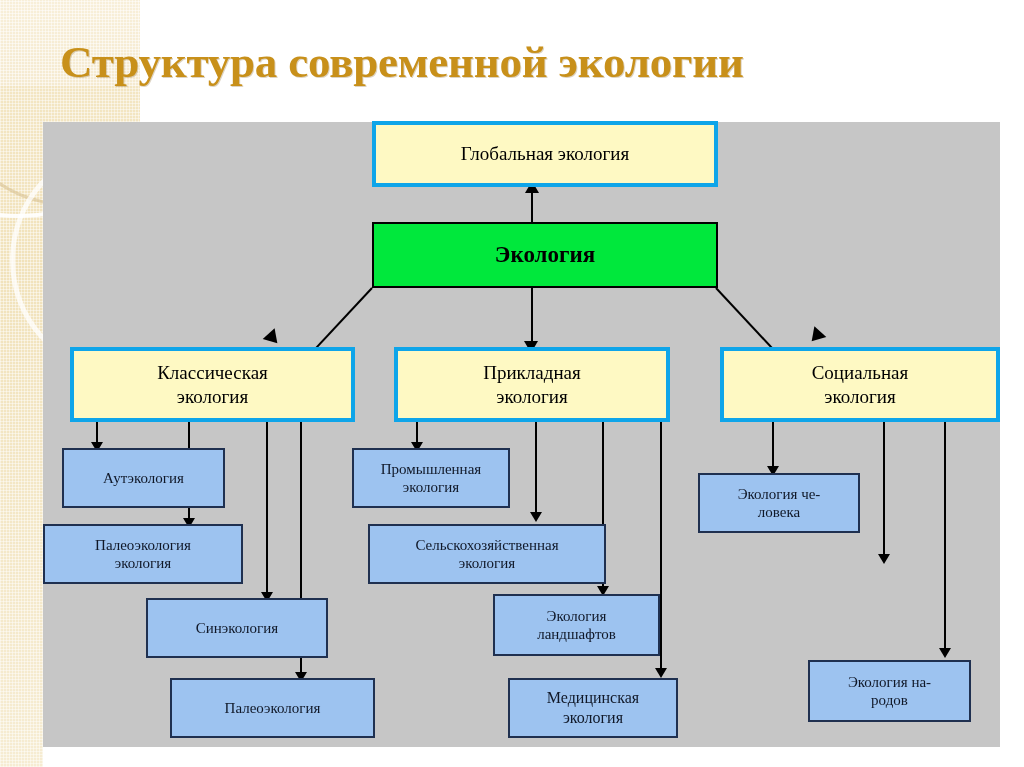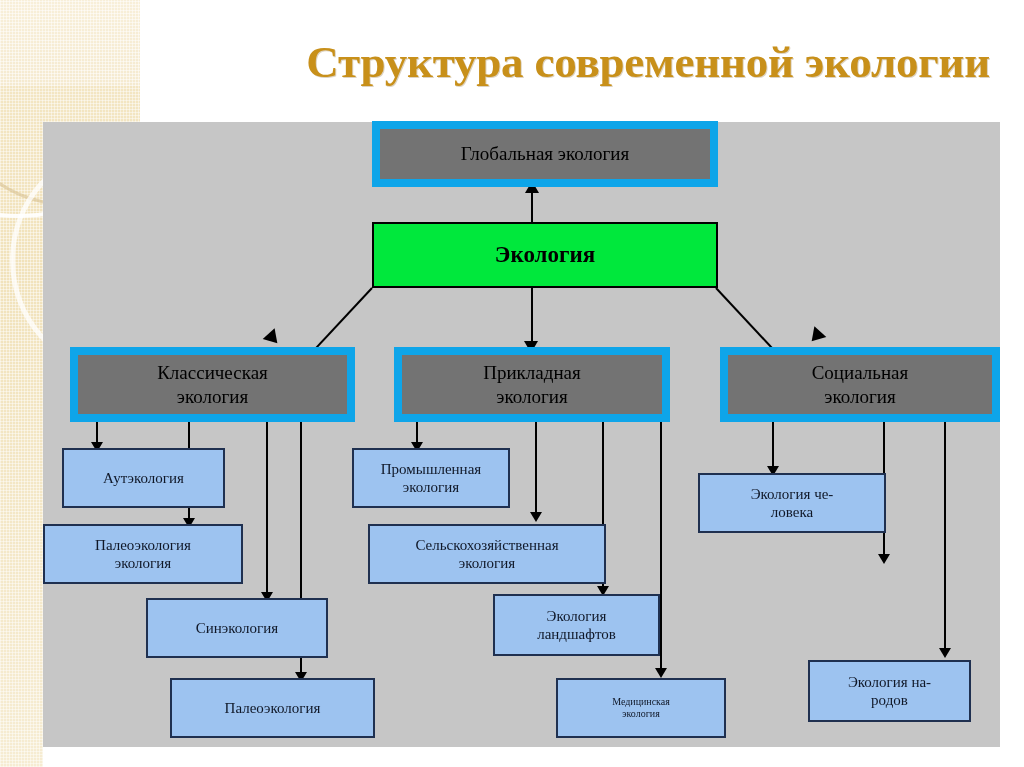--- a/index.html
+++ b/index.html
@@ -89,21 +89,21 @@
     width: 884px; height: 122px;
     background: #ffffff;
   }
 
   
   .slide-title {
     position: absolute;
     left: 60px;
     top: 36px;
     width: 930px;
-    text-align: right;
+    text-align: left;
     font-family: "Liberation Serif", "DejaVu Serif", serif;
     font-weight: bold;
     font-size: 45px;
     line-height: 52px;
     color: #c8901a;
     letter-spacing: -0.2px;
     text-shadow: 1px 1px 0 rgba(120,80,10,.25);
     white-space: nowrap;
   }
 
@@ -123,22 +123,22 @@
     box-sizing: border-box;
     display: flex;
     align-items: center;
     justify-content: center;
     text-align: center;
     font-family: "Liberation Serif", "DejaVu Serif", serif;
     color: #000000;
     line-height: 1.22;
   }
   .node.yellow {
-    background: #737373;
-    border: 8px solid #0ea5e9;
+    background: #fef9c3;
+    border: 4px solid #0ea5e9;
   }
   .node.green {
     background: #00e83c;
     border: 2px solid #000000;
     font-weight: bold;
   }
   .node.blue {
     background: #9dc3f0;
     border: 2px solid #1f3050;
     color: #101828;
@@ -309,28 +309,28 @@
     </span>
   </div>
 
   <div class="node blue" style="left:493px; top:594px; width:167px; height:62px; font-size:15px;">
     <span class="txt">
       <span>Экология</span><br>
       <span>ландшафтов</span>
     </span>
   </div>
 
-  <div class="node blue" style="left:508px; top:678px; width:170px; height:60px; font-size:10px;margin-left:48px;">
+  <div class="node blue" style="left:508px; top:678px; width:170px; height:60px; font-size:16px;">
     <span class="txt">
       <span>Медицинская</span><br>
       <span>экология</span>
     </span>
   </div>
 
-  <div class="node blue" style="left:698px; top:473px; width:188px; height:60px; font-size:15px;">
+  <div class="node blue" style="left:698px; top:473px; width:162px; height:60px; font-size:15px;">
     <span class="txt">
       <span>Экология че-</span><br>
       <span>ловека</span>
     </span>
   </div>
 
 
   <div class="node blue" style="left:808px; top:660px; width:163px; height:62px; font-size:15px;">
     <span class="txt">
       <span>Экология на-</span><br>

